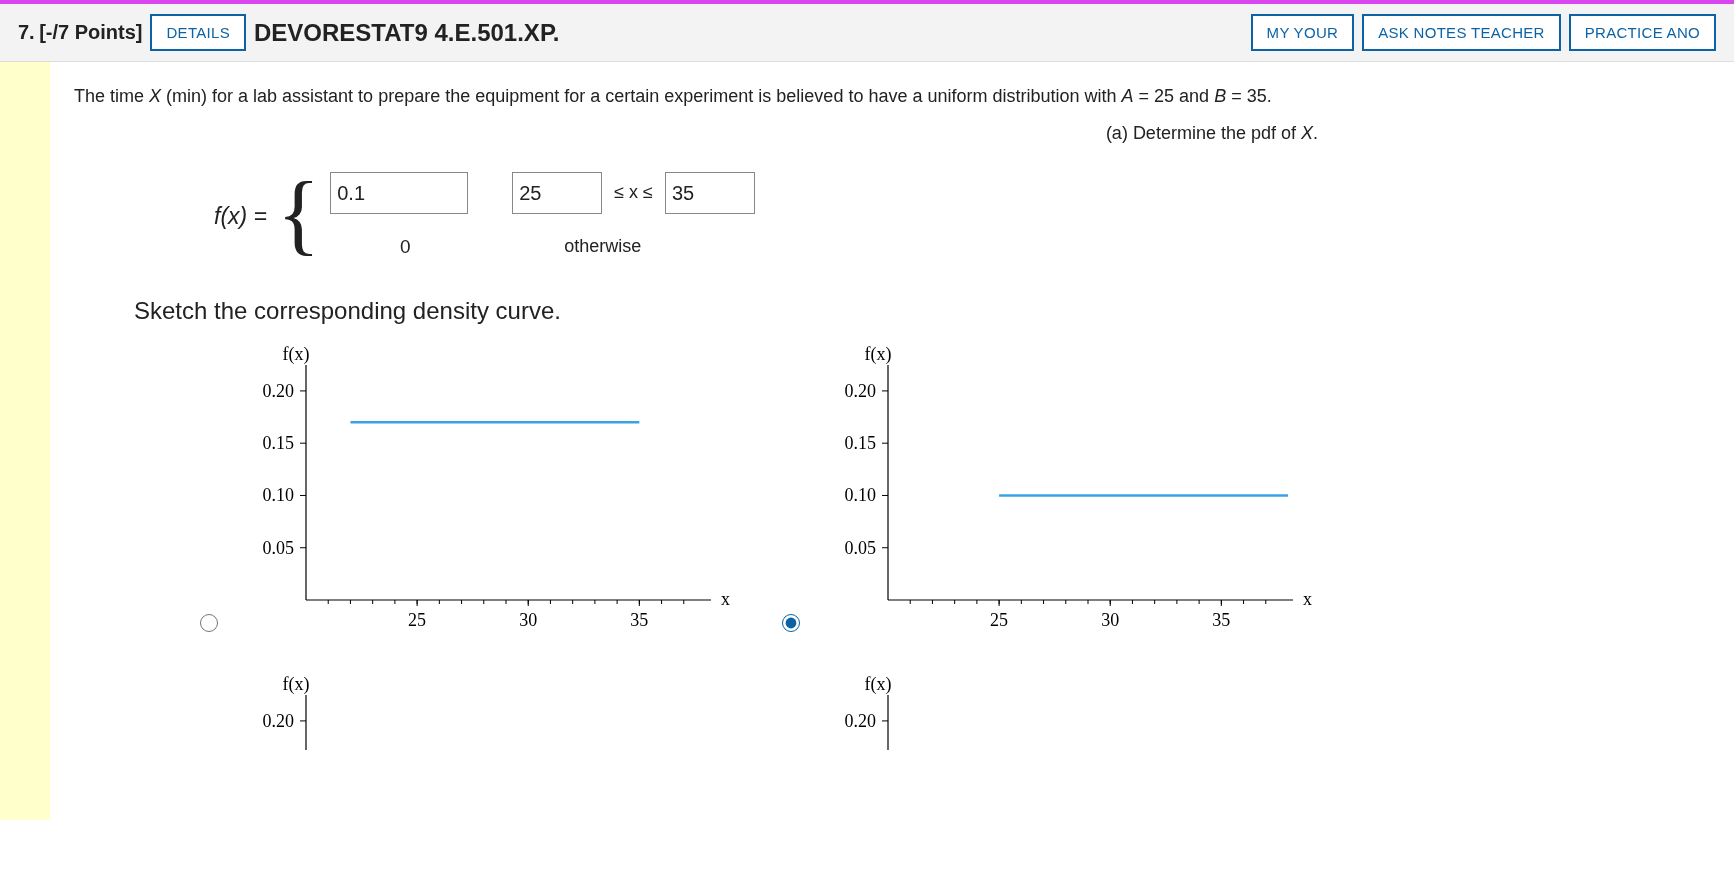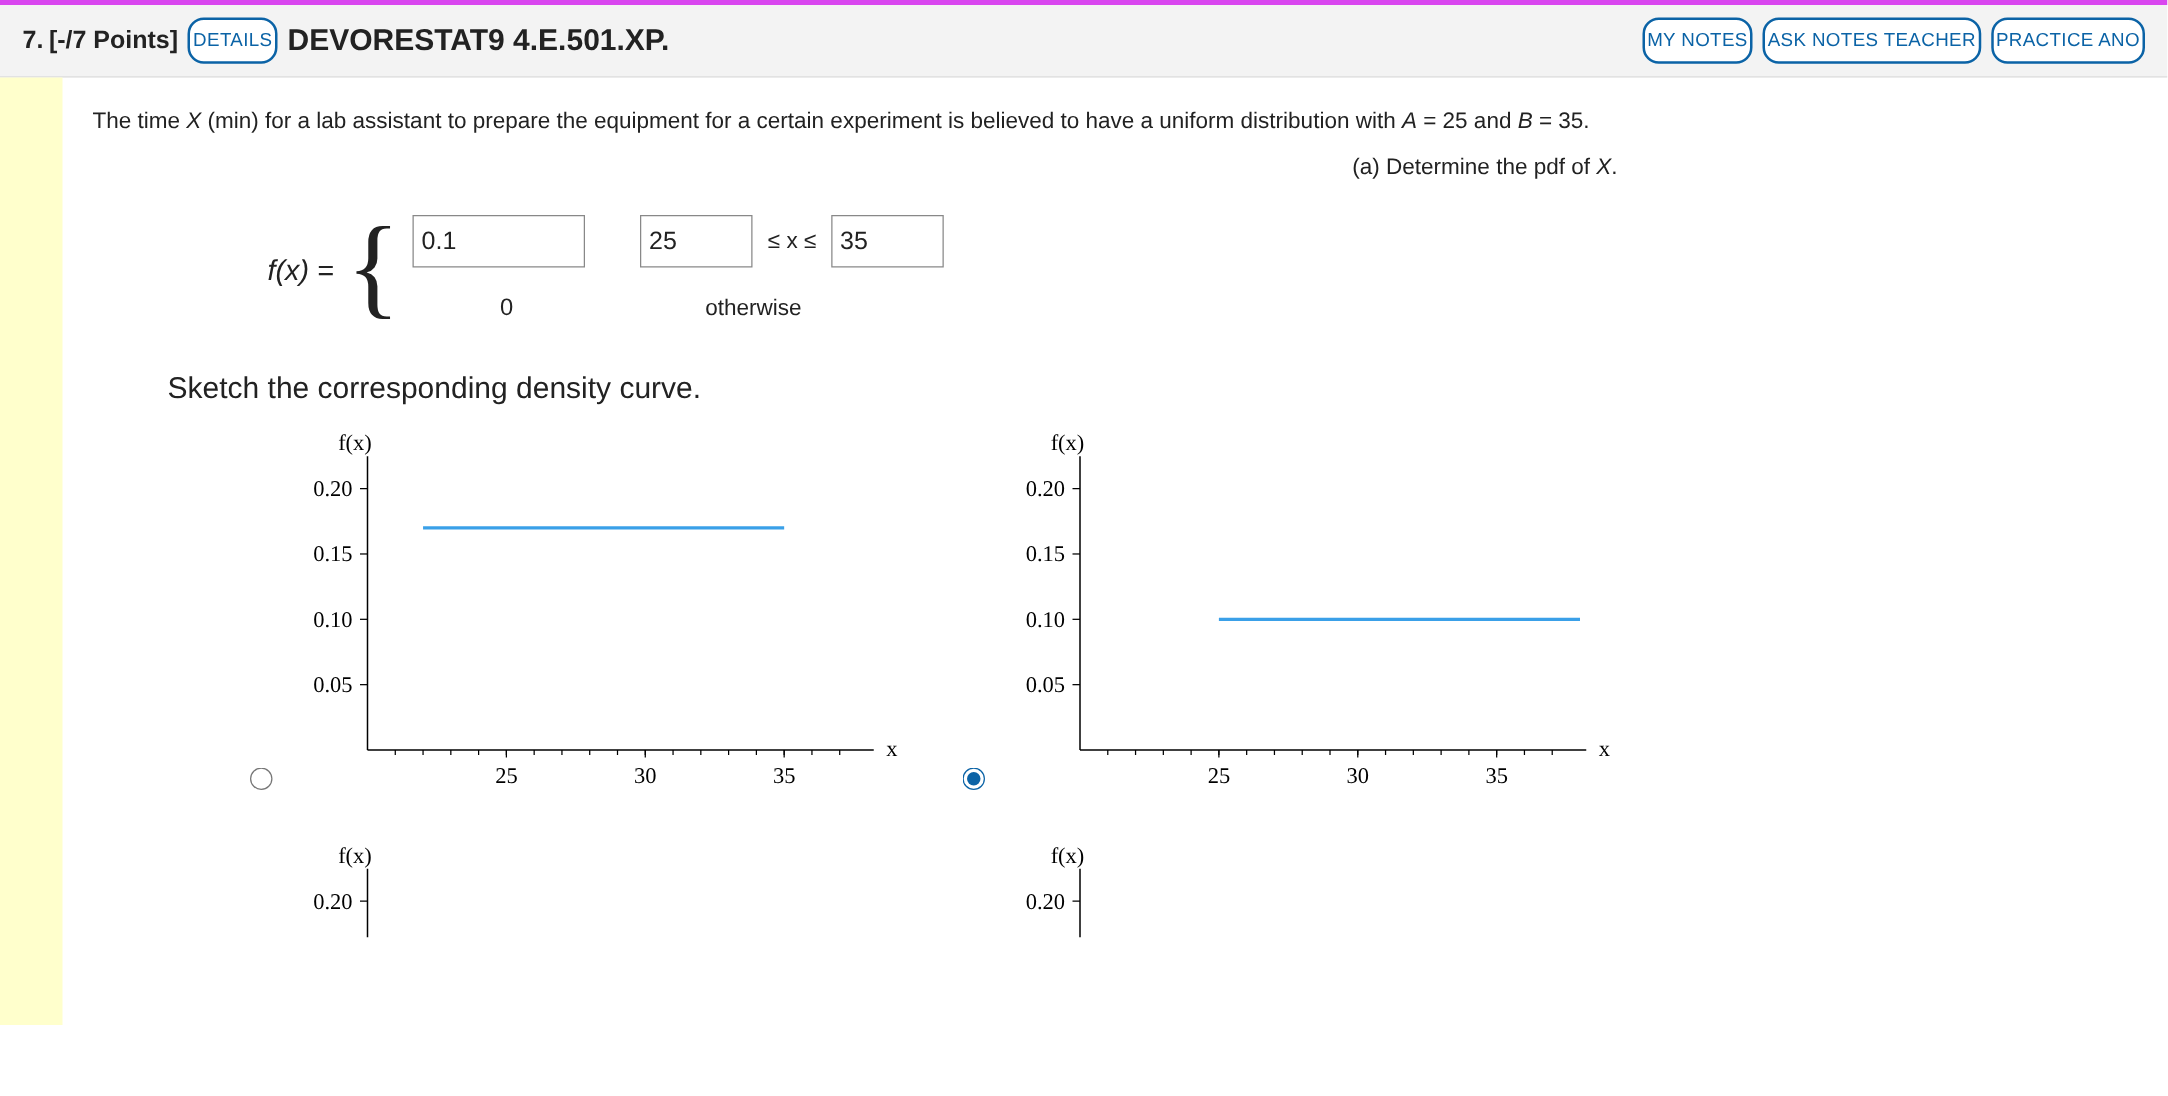--- a/index.html
+++ b/index.html
@@ -20,23 +20,23 @@
   }
   .qnum {
     font-weight: bold;
     font-size: 20px;
     color: #222;
   }
   .btn-outline {
     border: 2px solid #0b63a6;
     background: #fff;
     color: #0b63a6;
-    padding: 8px 2px;
+    padding: 8px 14px;
     font-size: 15px;
-    border-radius: 13px;
+    border-radius: 0;
     cursor: pointer;
     letter-spacing: 0.3px;
   }
   .source {
     font-weight: bold;
     font-size: 24px;
     color: #222;
   }
   .flex-grow { flex: 1; }
   .content-row {
@@ -97,21 +97,21 @@
     margin-top: 10px;
   }
   .chart-row {
     display: flex;
     gap: 40px;
     margin-bottom: 30px;
   }
   .chart-cell {
     display: flex;
     align-items: flex-end;
-    gap: 0;
+    gap: 12px;
   }
   .radio-wrap {
     width: 30px;
     display:flex;
     justify-content:center;
     padding-bottom: 8px;
   }
   input[type=radio] {
     width: 18px; height: 18px;
     accent-color: #0b63a6;
@@ -123,21 +123,21 @@
 <body>
 
 <div class="header-bar">
   <span>
     <span class="qnum">7.</span>
     <span class="qnum">[-/7 Points]</span>
   </span>
   <button class="btn-outline">DETAILS</button>
   <span class="source">DEVORESTAT9 4.E.501.XP.</span>
   <span class="flex-grow"></span>
-  <button class="btn-outline">MY NOTES</button>
+  <button class="btn-outline">MY YOUR</button>
   <button class="btn-outline">ASK NOTES TEACHER</button>
   <button class="btn-outline">PRACTICE ANO</button>
 </div>
 
 <div class="content-row">
   <div class="side-band"></div>
   <div class="content">
 
     <div>
       <span>The time </span><i>X</i><span> (min) for a lab assistant to prepare the equipment for a certain experiment is believed to have a uniform distribution with </span><i>A</i><span> = 25 and </span><i>B</i><span> = 35.</span>

